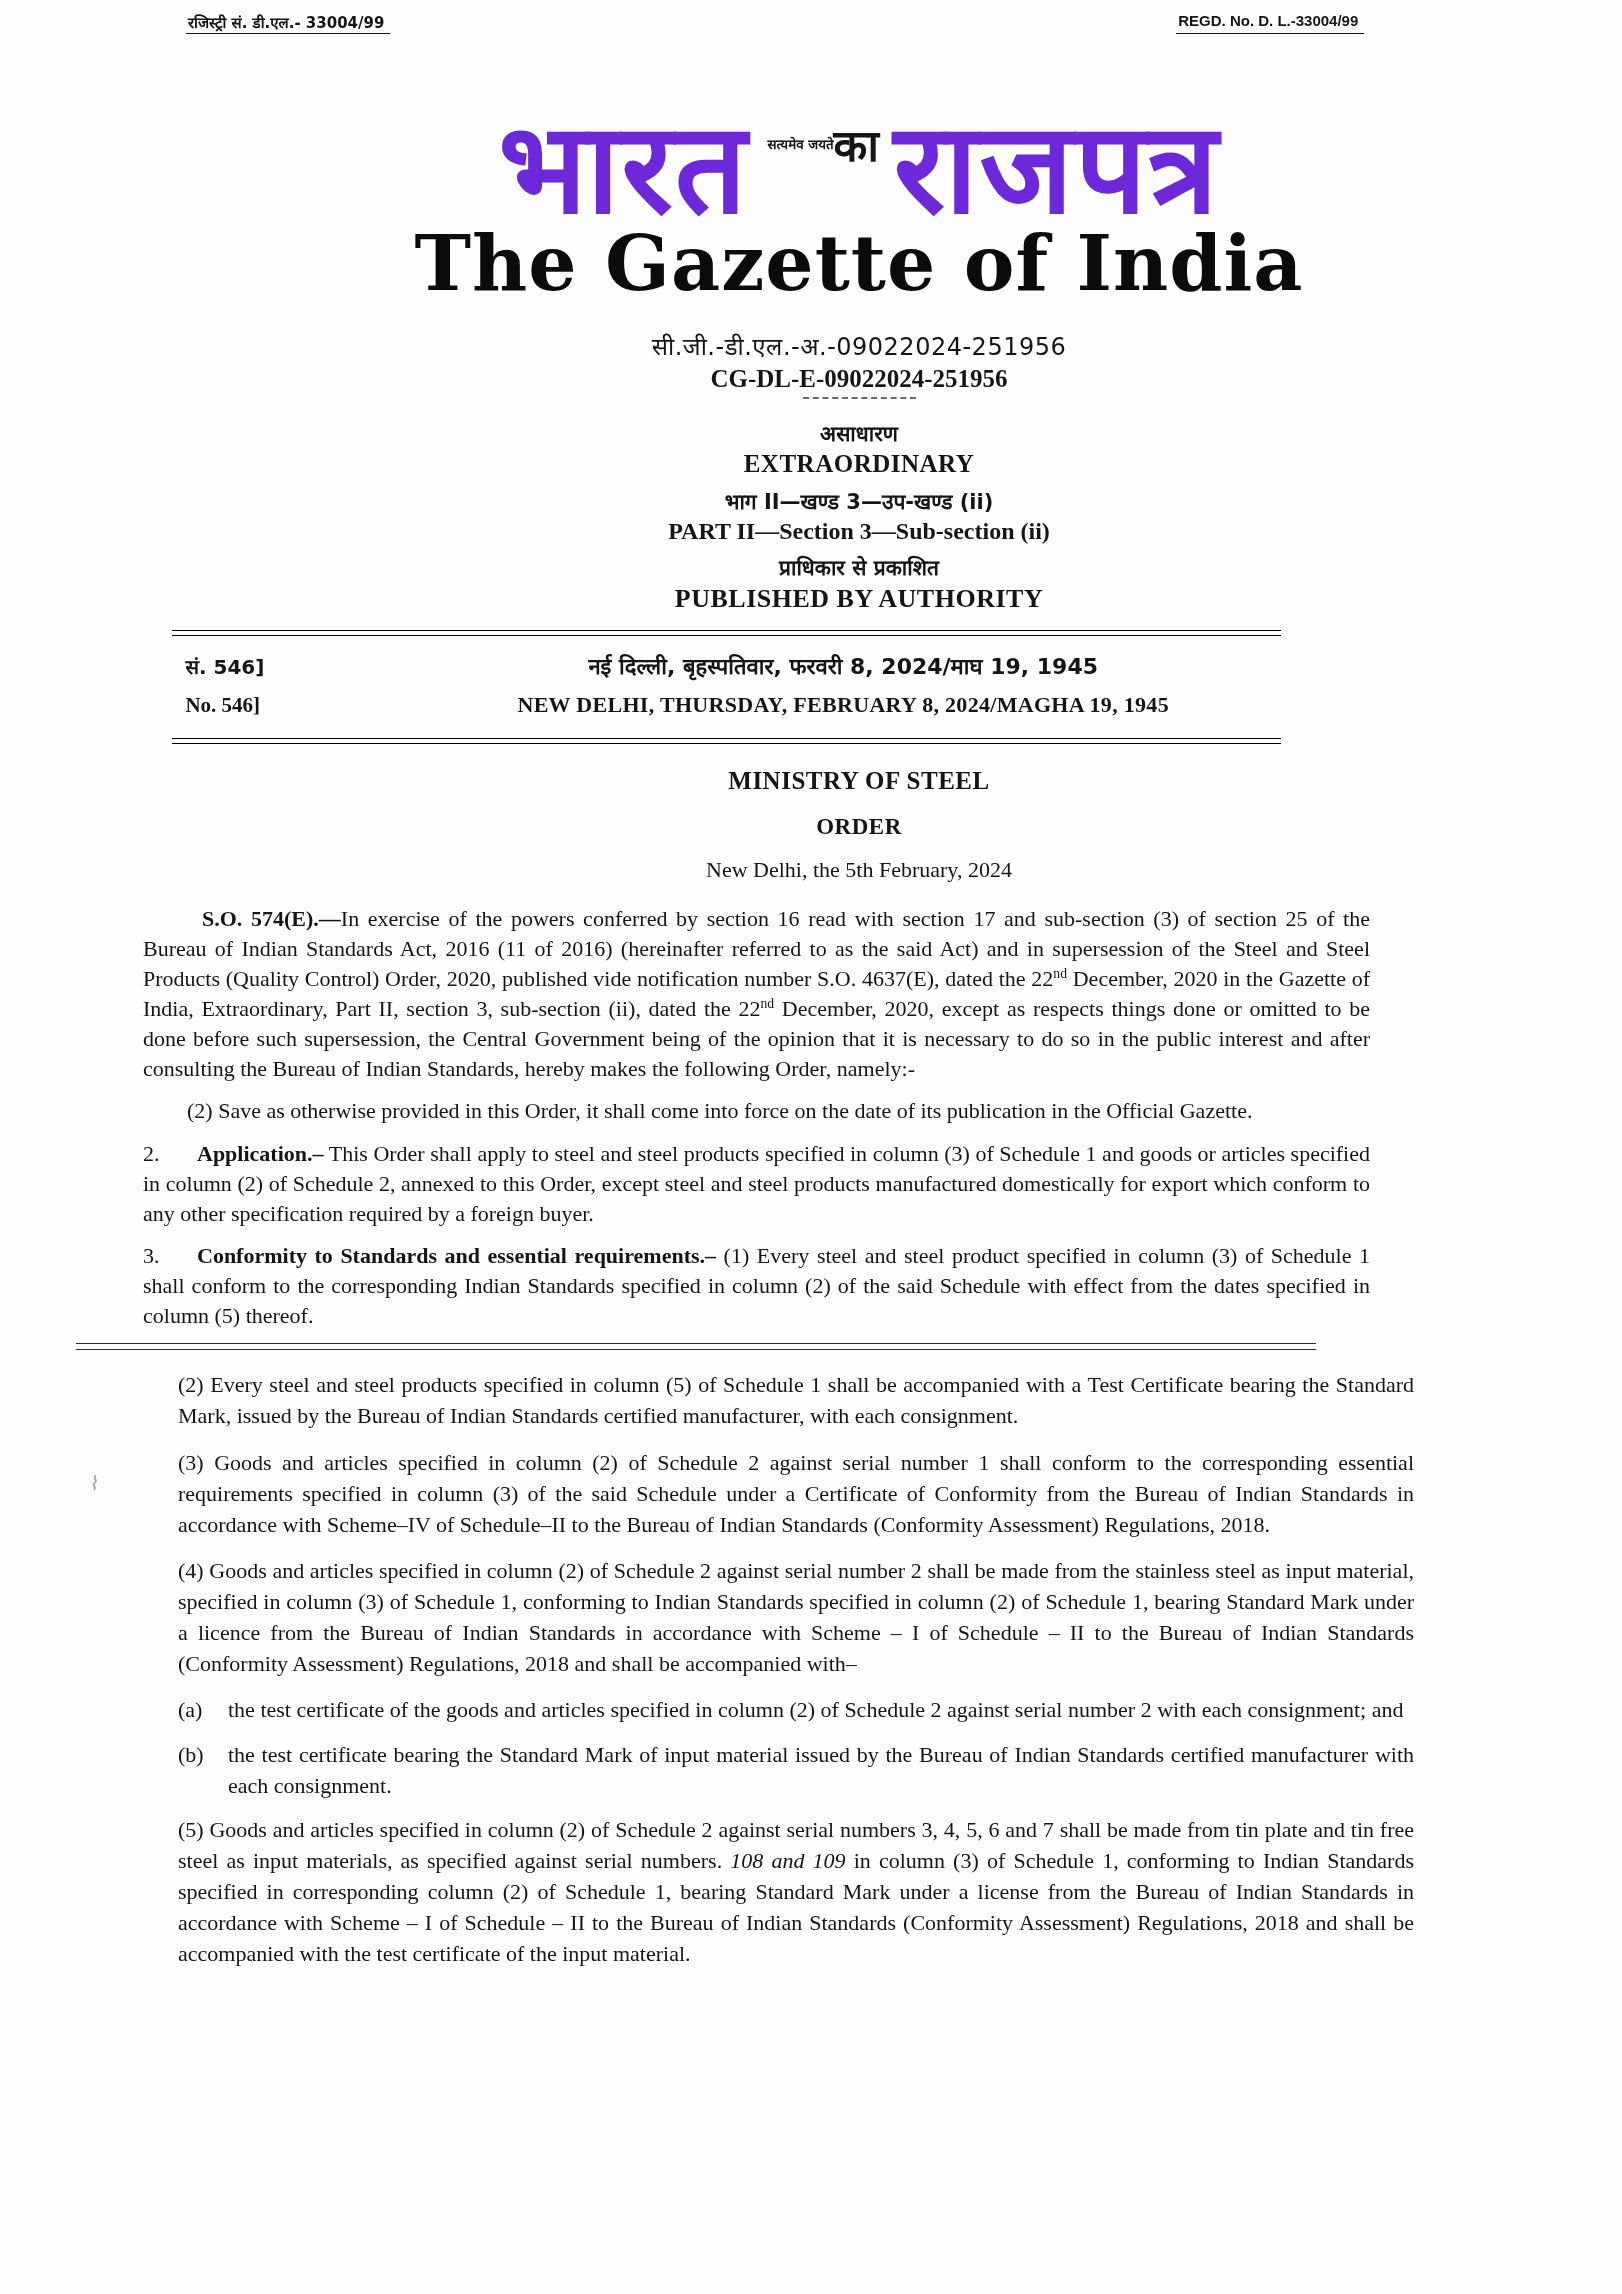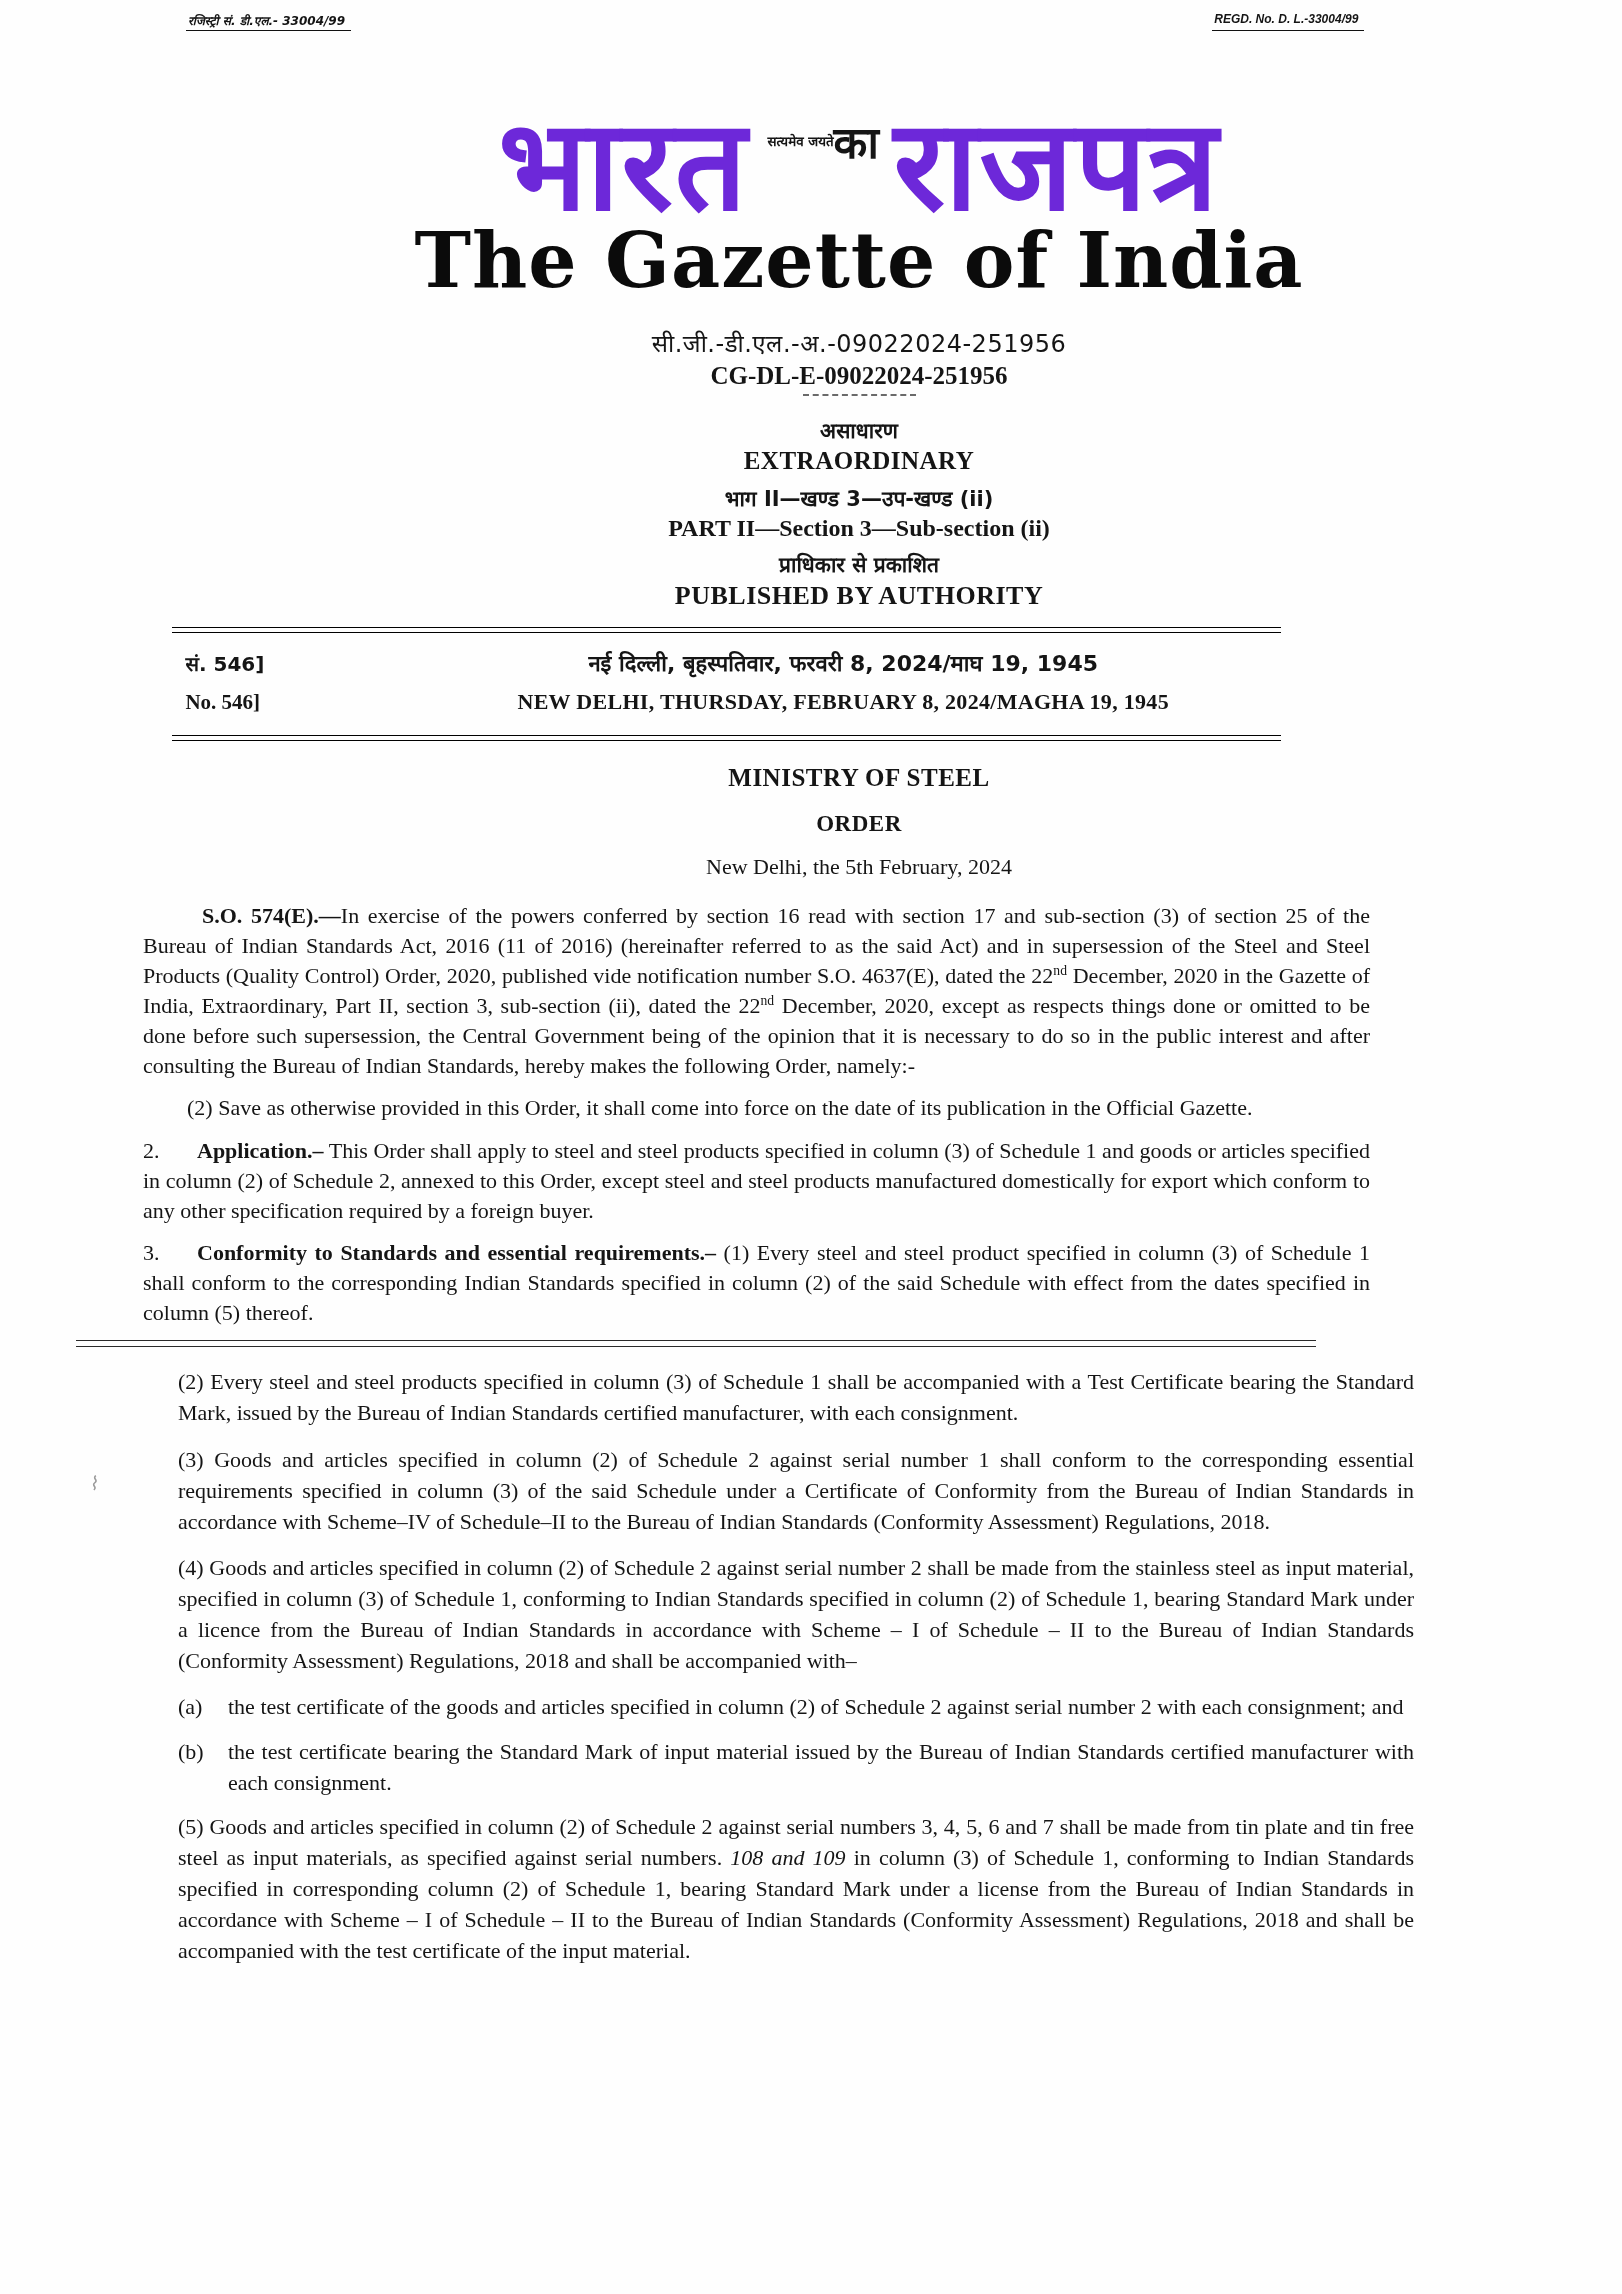--- a/index.html
+++ b/index.html
@@ -9,21 +9,21 @@
     background:#ffffff;color:#151515;
     font-family:"Liberation Serif", serif;
   }
   .page{position:relative;width:1622px;height:2294px;background:#fefefe;}
 
   
   .topbar{
     display:flex;justify-content:space-between;
     padding:11.5px 258px 0 186px;
     font-family:"Liberation Sans", sans-serif;
-    font-size:12px;font-weight:bold;font-style:italic;
+    font-size:15px;font-weight:bold;
   }
   .reg{border-bottom:1.9px solid #111;padding:0 5.7px 1.9px 1.9px;white-space:nowrap;}
 
   
   .masthead{text-align:center;margin-top:32.5px;transform:translateX(48px);}
   .mast-row{display:inline-flex;align-items:flex-end;gap:19px;vertical-align:bottom;}
   .mast-word{
     font-family:"DejaVu Sans", sans-serif;
     font-size:126px;font-weight:bold;line-height:.80;
     letter-spacing:1.9px;color:#6d28d9;white-space:nowrap;
@@ -187,21 +187,21 @@
     <p><span class="secnum">3.</span><span class="b">Conformity to Standards and essential requirements.–</span><span> (1) Every steel and steel product specified in column (3) of Schedule 1 shall conform to the corresponding Indian Standards specified in column (2) of the said Schedule with effect from the dates specified in column (5) thereof.</span></p>
   </div>
 
   <span class="artifact">⌇</span>
   <div class="pagebreak">
     <div class="pb-rule"></div>
     <div class="pb-rule2"></div>
   </div>
 
   <div class="body2">
-    <p>(2) Every steel and steel products specified in column (3) of Schedule 1 shall be accompanied with a Test Certificate bearing the Standard Mark, issued by the Bureau of Indian Standards certified manufacturer, with each consignment.</p>
+    <p>(2) Every steel and steel products specified in column (5) of Schedule 1 shall be accompanied with a Test Certificate bearing the Standard Mark, issued by the Bureau of Indian Standards certified manufacturer, with each consignment.</p>
     <p>(3) Goods and articles specified in column (2) of Schedule 2 against serial number 1 shall conform to the corresponding essential requirements specified in column (3) of the said Schedule under a Certificate of Conformity from the Bureau of Indian Standards in accordance with Scheme–IV of Schedule–II to the Bureau of Indian Standards (Conformity Assessment) Regulations, 2018.</p>
     <p>(4) Goods and articles specified in column (2) of Schedule 2 against serial number 2 shall be made from the stainless steel as input material, specified in column (3) of Schedule 1, conforming to Indian Standards specified in column (2) of Schedule 1, bearing Standard Mark under a licence from the Bureau of Indian Standards in accordance with Scheme – I of Schedule – II to the Bureau of Indian Standards (Conformity Assessment) Regulations, 2018 and shall be accompanied with–</p>
 
     <div class="hang">
       <span class="hang-label">(a)</span>
       <span class="hang-text">the test certificate of the goods and articles specified in column (2) of Schedule 2 against serial number 2 with each consignment; and</span>
     </div>
     <div class="hang">
       <span class="hang-label">(b)</span>
       <span class="hang-text">the test certificate bearing the Standard Mark of input material issued by the Bureau of Indian Standards certified manufacturer with each consignment.</span>

